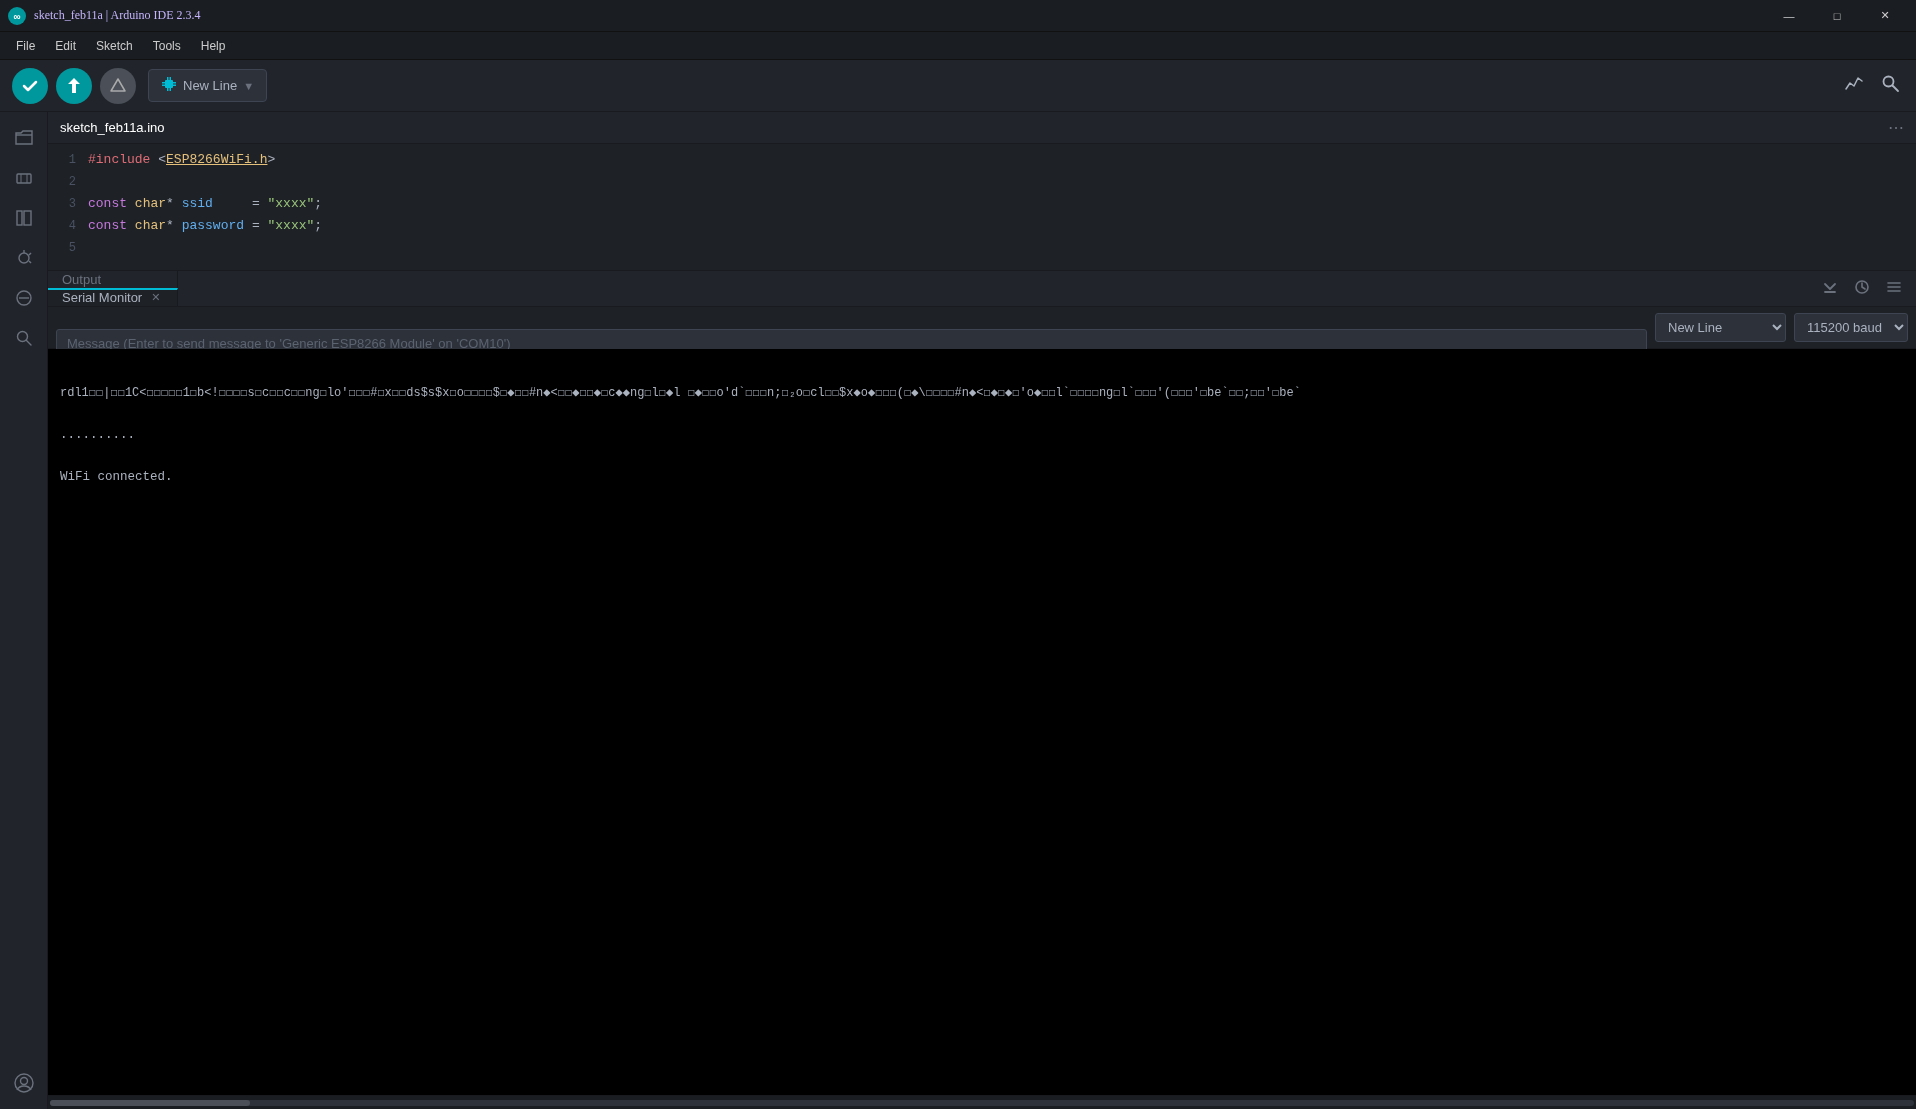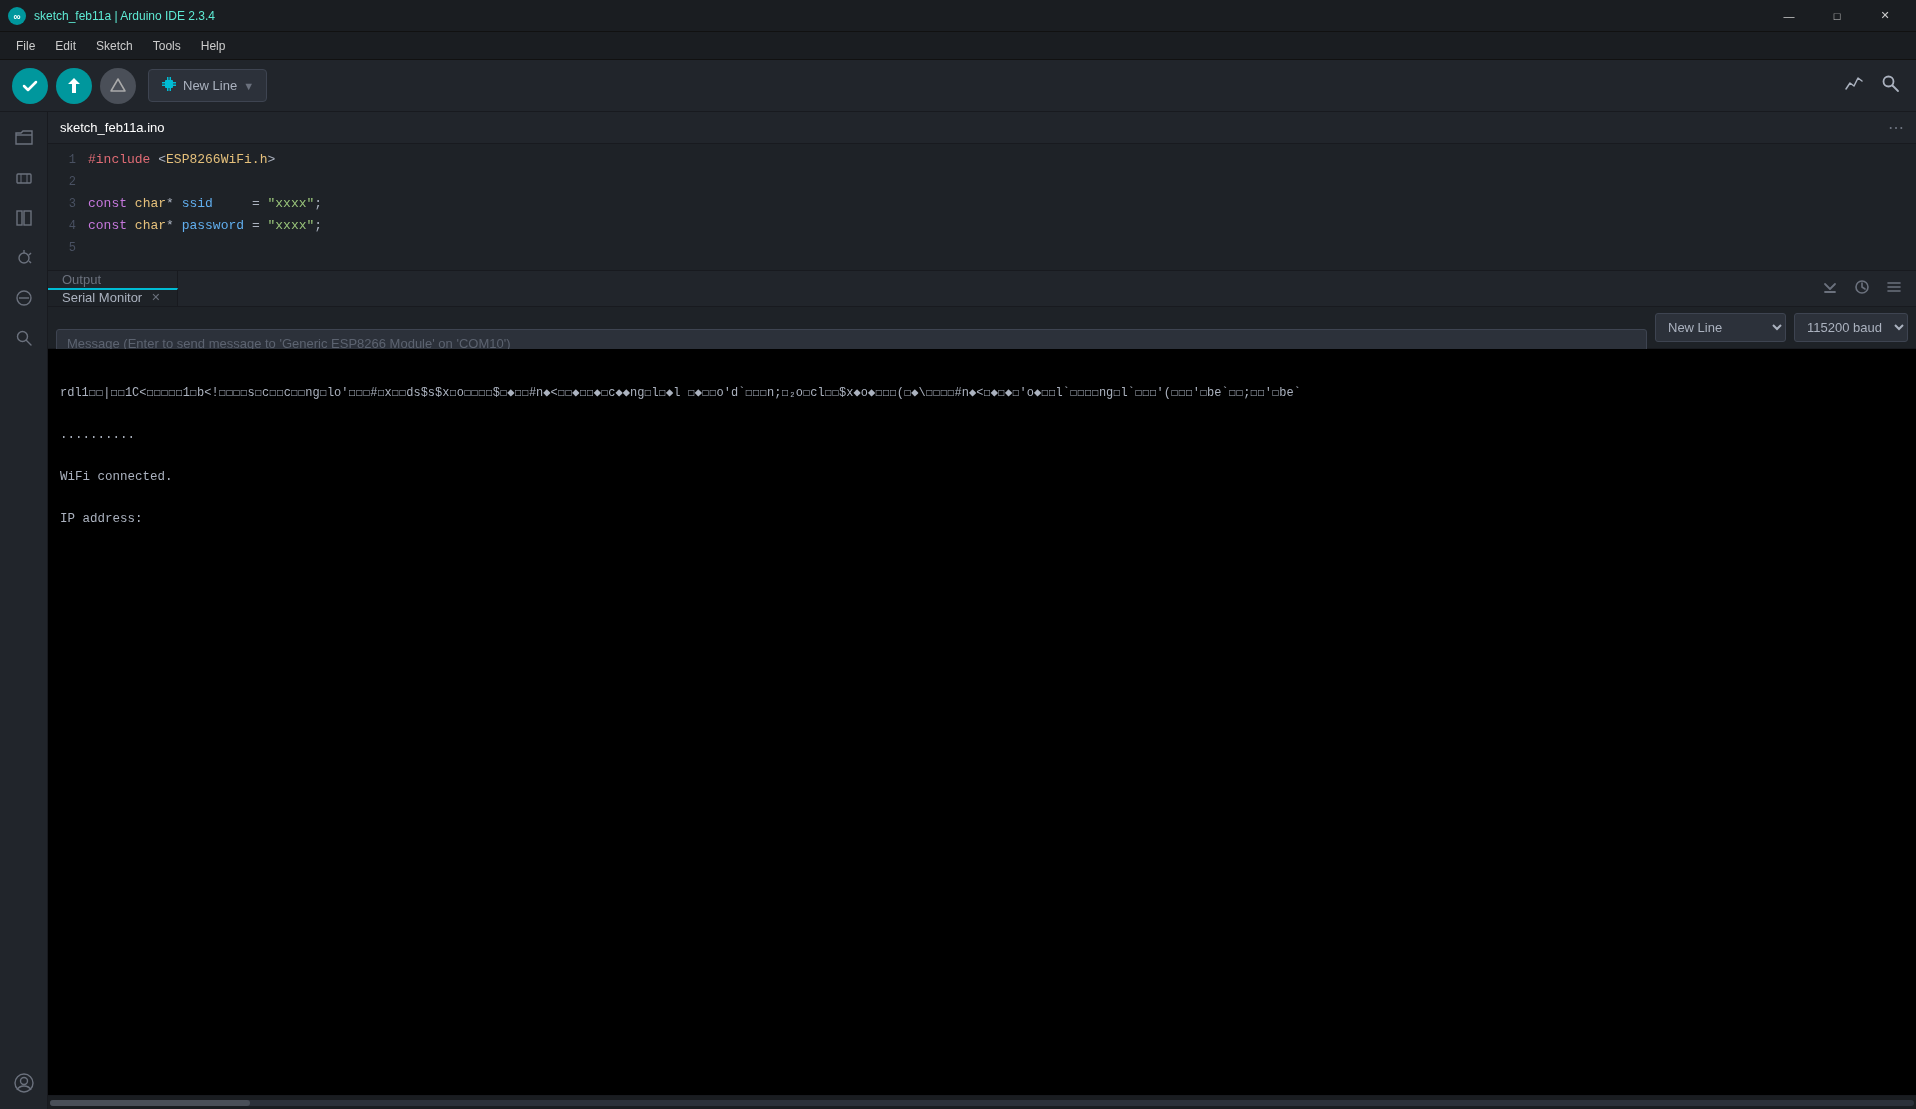--- a/index.html
+++ b/index.html
@@ -23,21 +23,22 @@
       padding: 0 8px;
       border-bottom: 1px solid #111;
     }
     #title-bar-left {
       display: flex;
       align-items: center;
       gap: 8px;
     }
     #title-text {
       font-size: 12px;
-      color: #5eead4;
+      color: #c4b5fd;
+      font-family: Liberation Serif, serif;
     }
     #title-bar-controls {
       display: flex;
       gap: 2px;
     }
     .title-btn {
       width: 46px;
       height: 32px;
       display: flex;
       align-items: center;
@@ -495,21 +496,21 @@
   <div id="content-area">
 
     <div id="editor-header">
       <span id="file-name">sketch_feb11a.ino</span>
       <span id="editor-menu-btn">⋯</span>
     </div>
 
     <div id="editor">
       <div class="code-line">
         <span class="line-num">1</span>
-        <span class="code-content"><span class="inc">#include</span> <span style="color:#abb2bf;">&lt;</span><span style="color:#e5c07b;">ESP8266WiFi.h</span><span style="color:#abb2bf;">&gt;</span></span>
+        <span class="code-content"><span class="inc">#include</span> <span style="color:#abb2bf;">&lt;</span><span style="color:#e5c07b;text-decoration:underline;">ESP8266WiFi.h</span><span style="color:#abb2bf;">&gt;</span></span>
       </div>
       <div class="code-line">
         <span class="line-num">2</span>
         <span class="code-content"> </span>
       </div>
       <div class="code-line">
         <span class="line-num">3</span>
         <span class="code-content"><span class="kw">const</span> <span class="type">char</span>* <span style="color:#61afef;">ssid</span>     = <span class="str">"xxxx"</span>;</span>
       </div>
       <div class="code-line">
@@ -578,21 +579,20 @@
           <option selected="">115200 baud</option>
           <option>230400 baud</option>
           <option>250000 baud</option>
         </select>
       </div>
 
       <div id="serial-output">
         <div style="color:#abb2bf; font-size:12px; overflow:hidden; white-space:nowrap; text-overflow:ellipsis;">rdl1☐☐|☐☐1C&lt;☐☐☐☐☐1☐b&lt;!☐☐☐☐s☐c☐☐c☐☐ng☐lo'☐☐☐#☐x☐☐ds$s$x☐o☐☐☐☐$☐◆☐☐#n◆&lt;☐☐◆☐☐◆☐c◆◆ng☐l☐◆l  ☐◆☐☐o'd`☐☐☐n;☐₂o☐cl☐☐$x◆o◆☐☐☐(☐◆\☐☐☐☐#n◆&lt;☐◆☐◆☐'o◆☐☐l`☐☐☐☐ng☐l`☐☐☐'(☐☐☐'☐be`☐☐;☐☐'☐be`</div>
         <div>..........</div>
         <div>WiFi connected.</div>
-        <div>IP address:</div>
       </div>
 
       <div id="scrollbar-area">
         <div id="scrollbar-track">
           <div id="scrollbar-thumb"></div>
         </div>
       </div>
 
     </div>
   </div>

